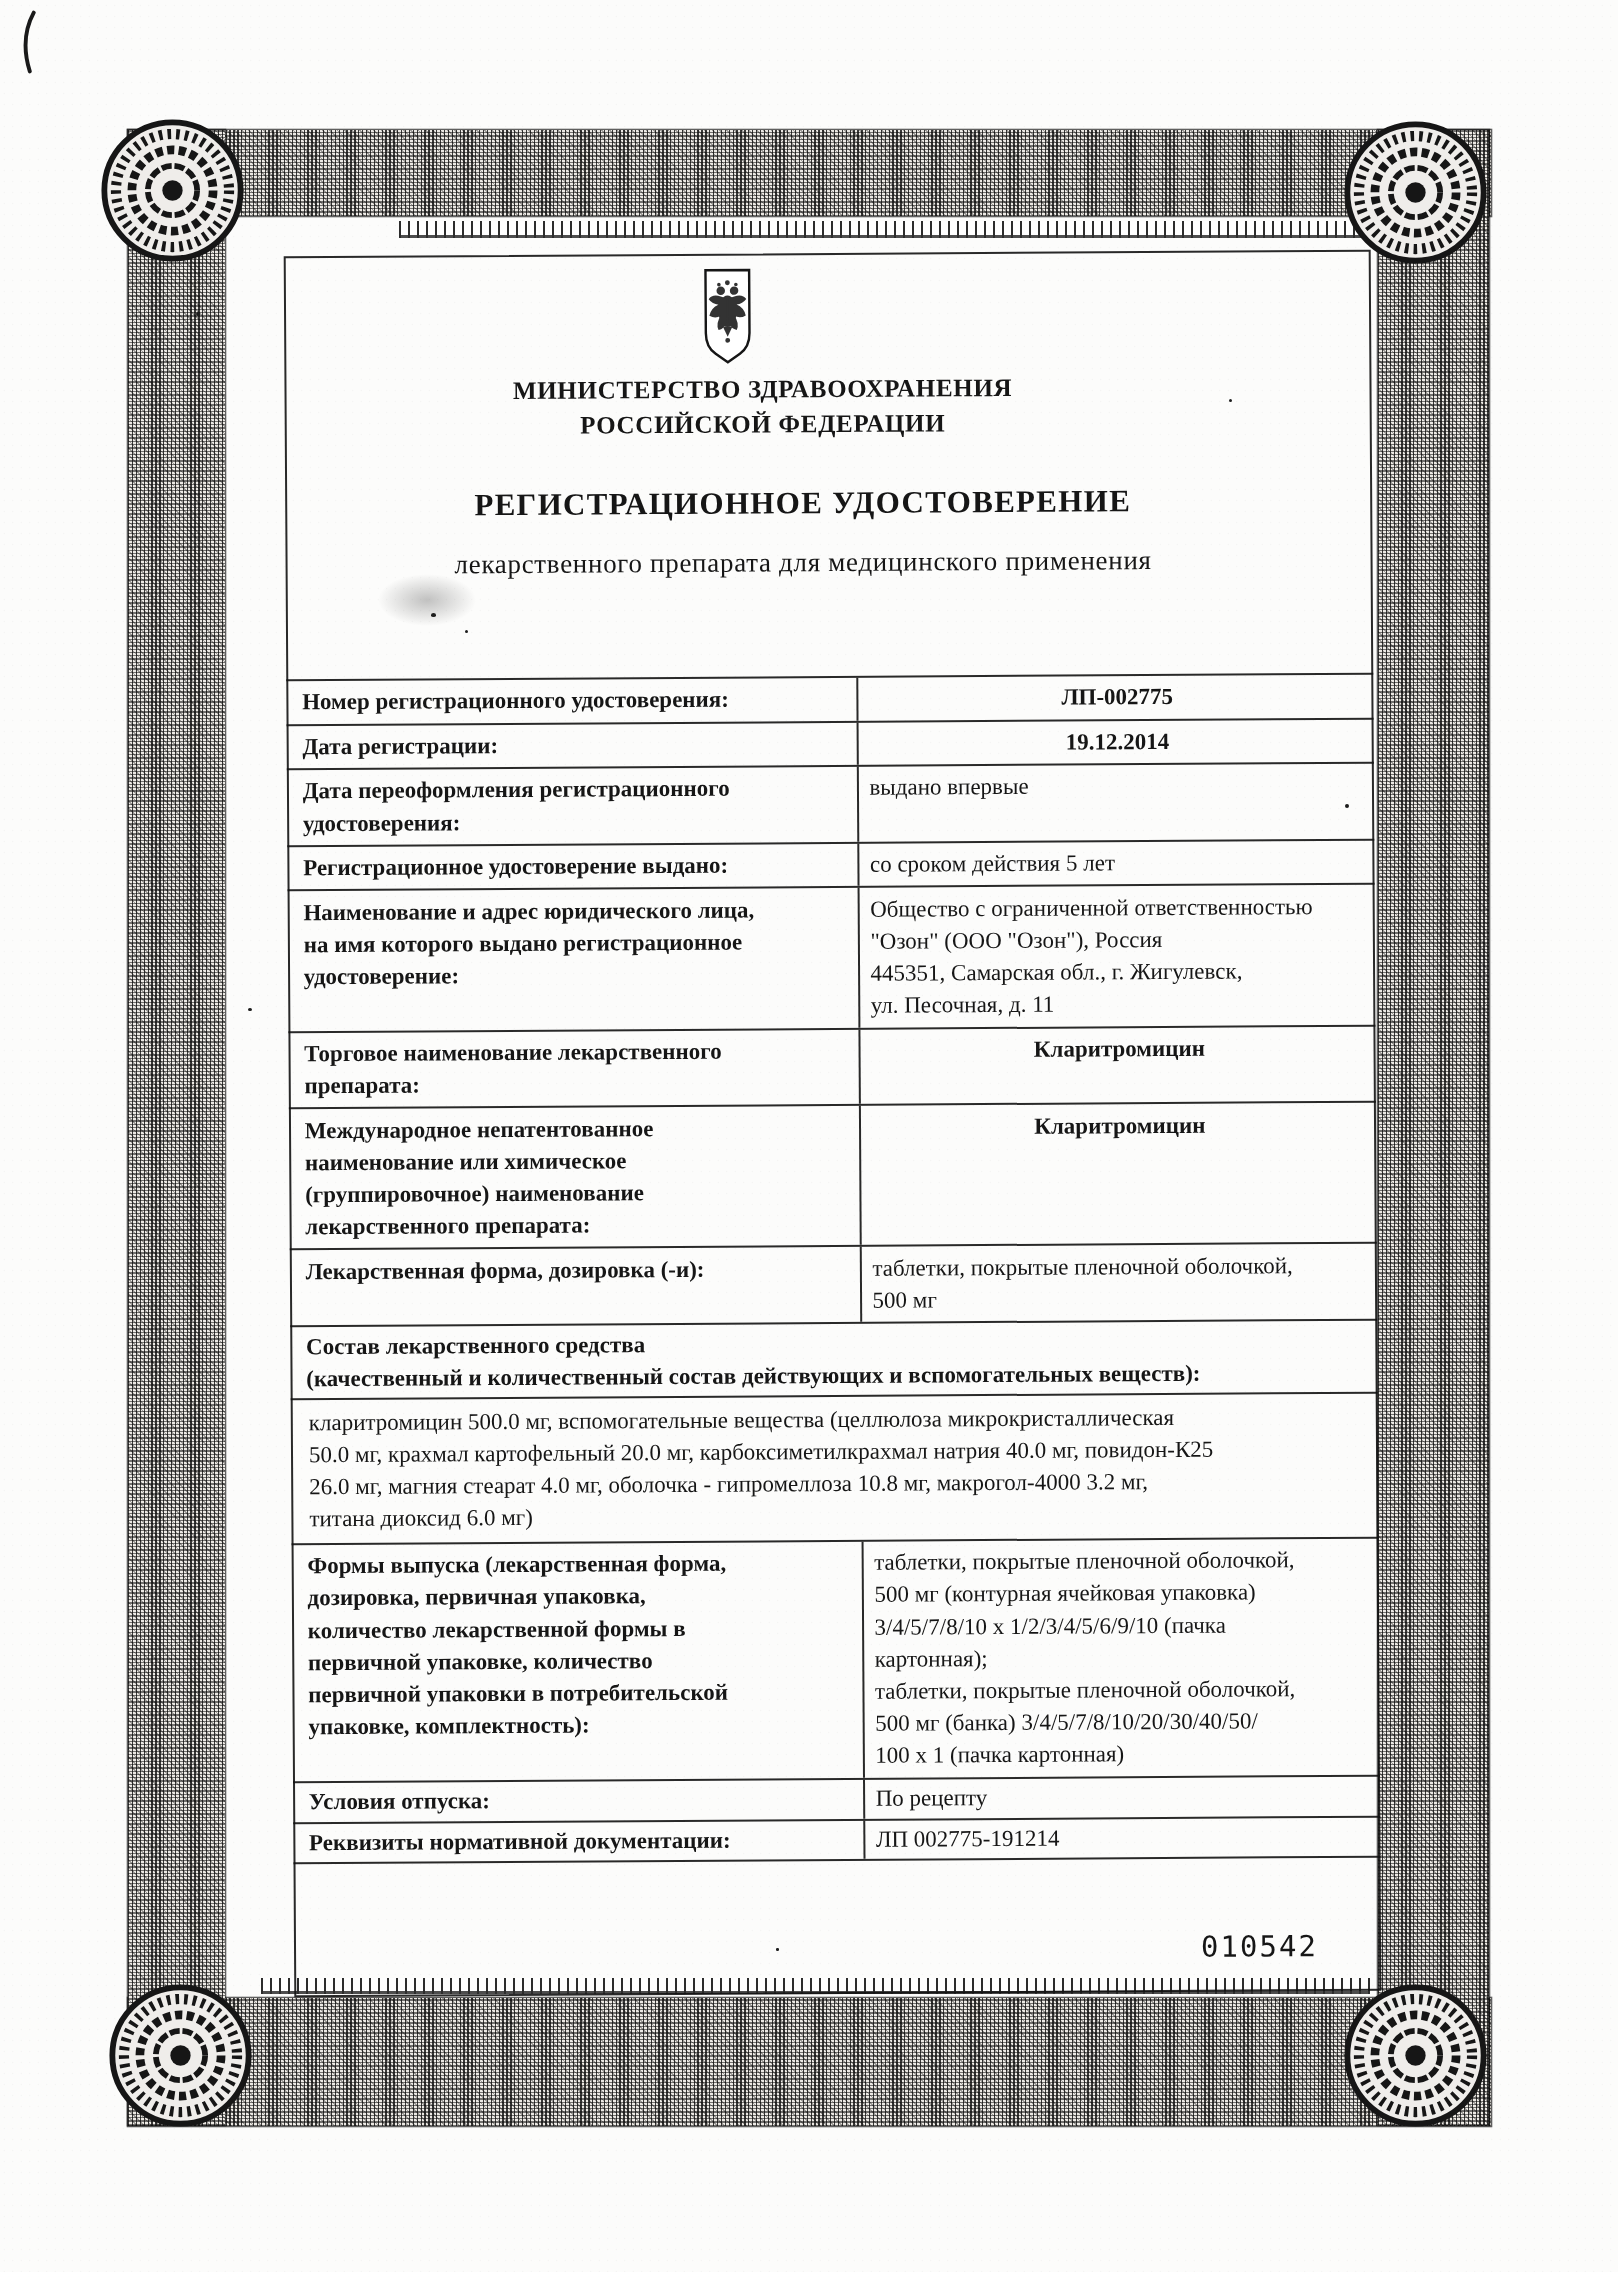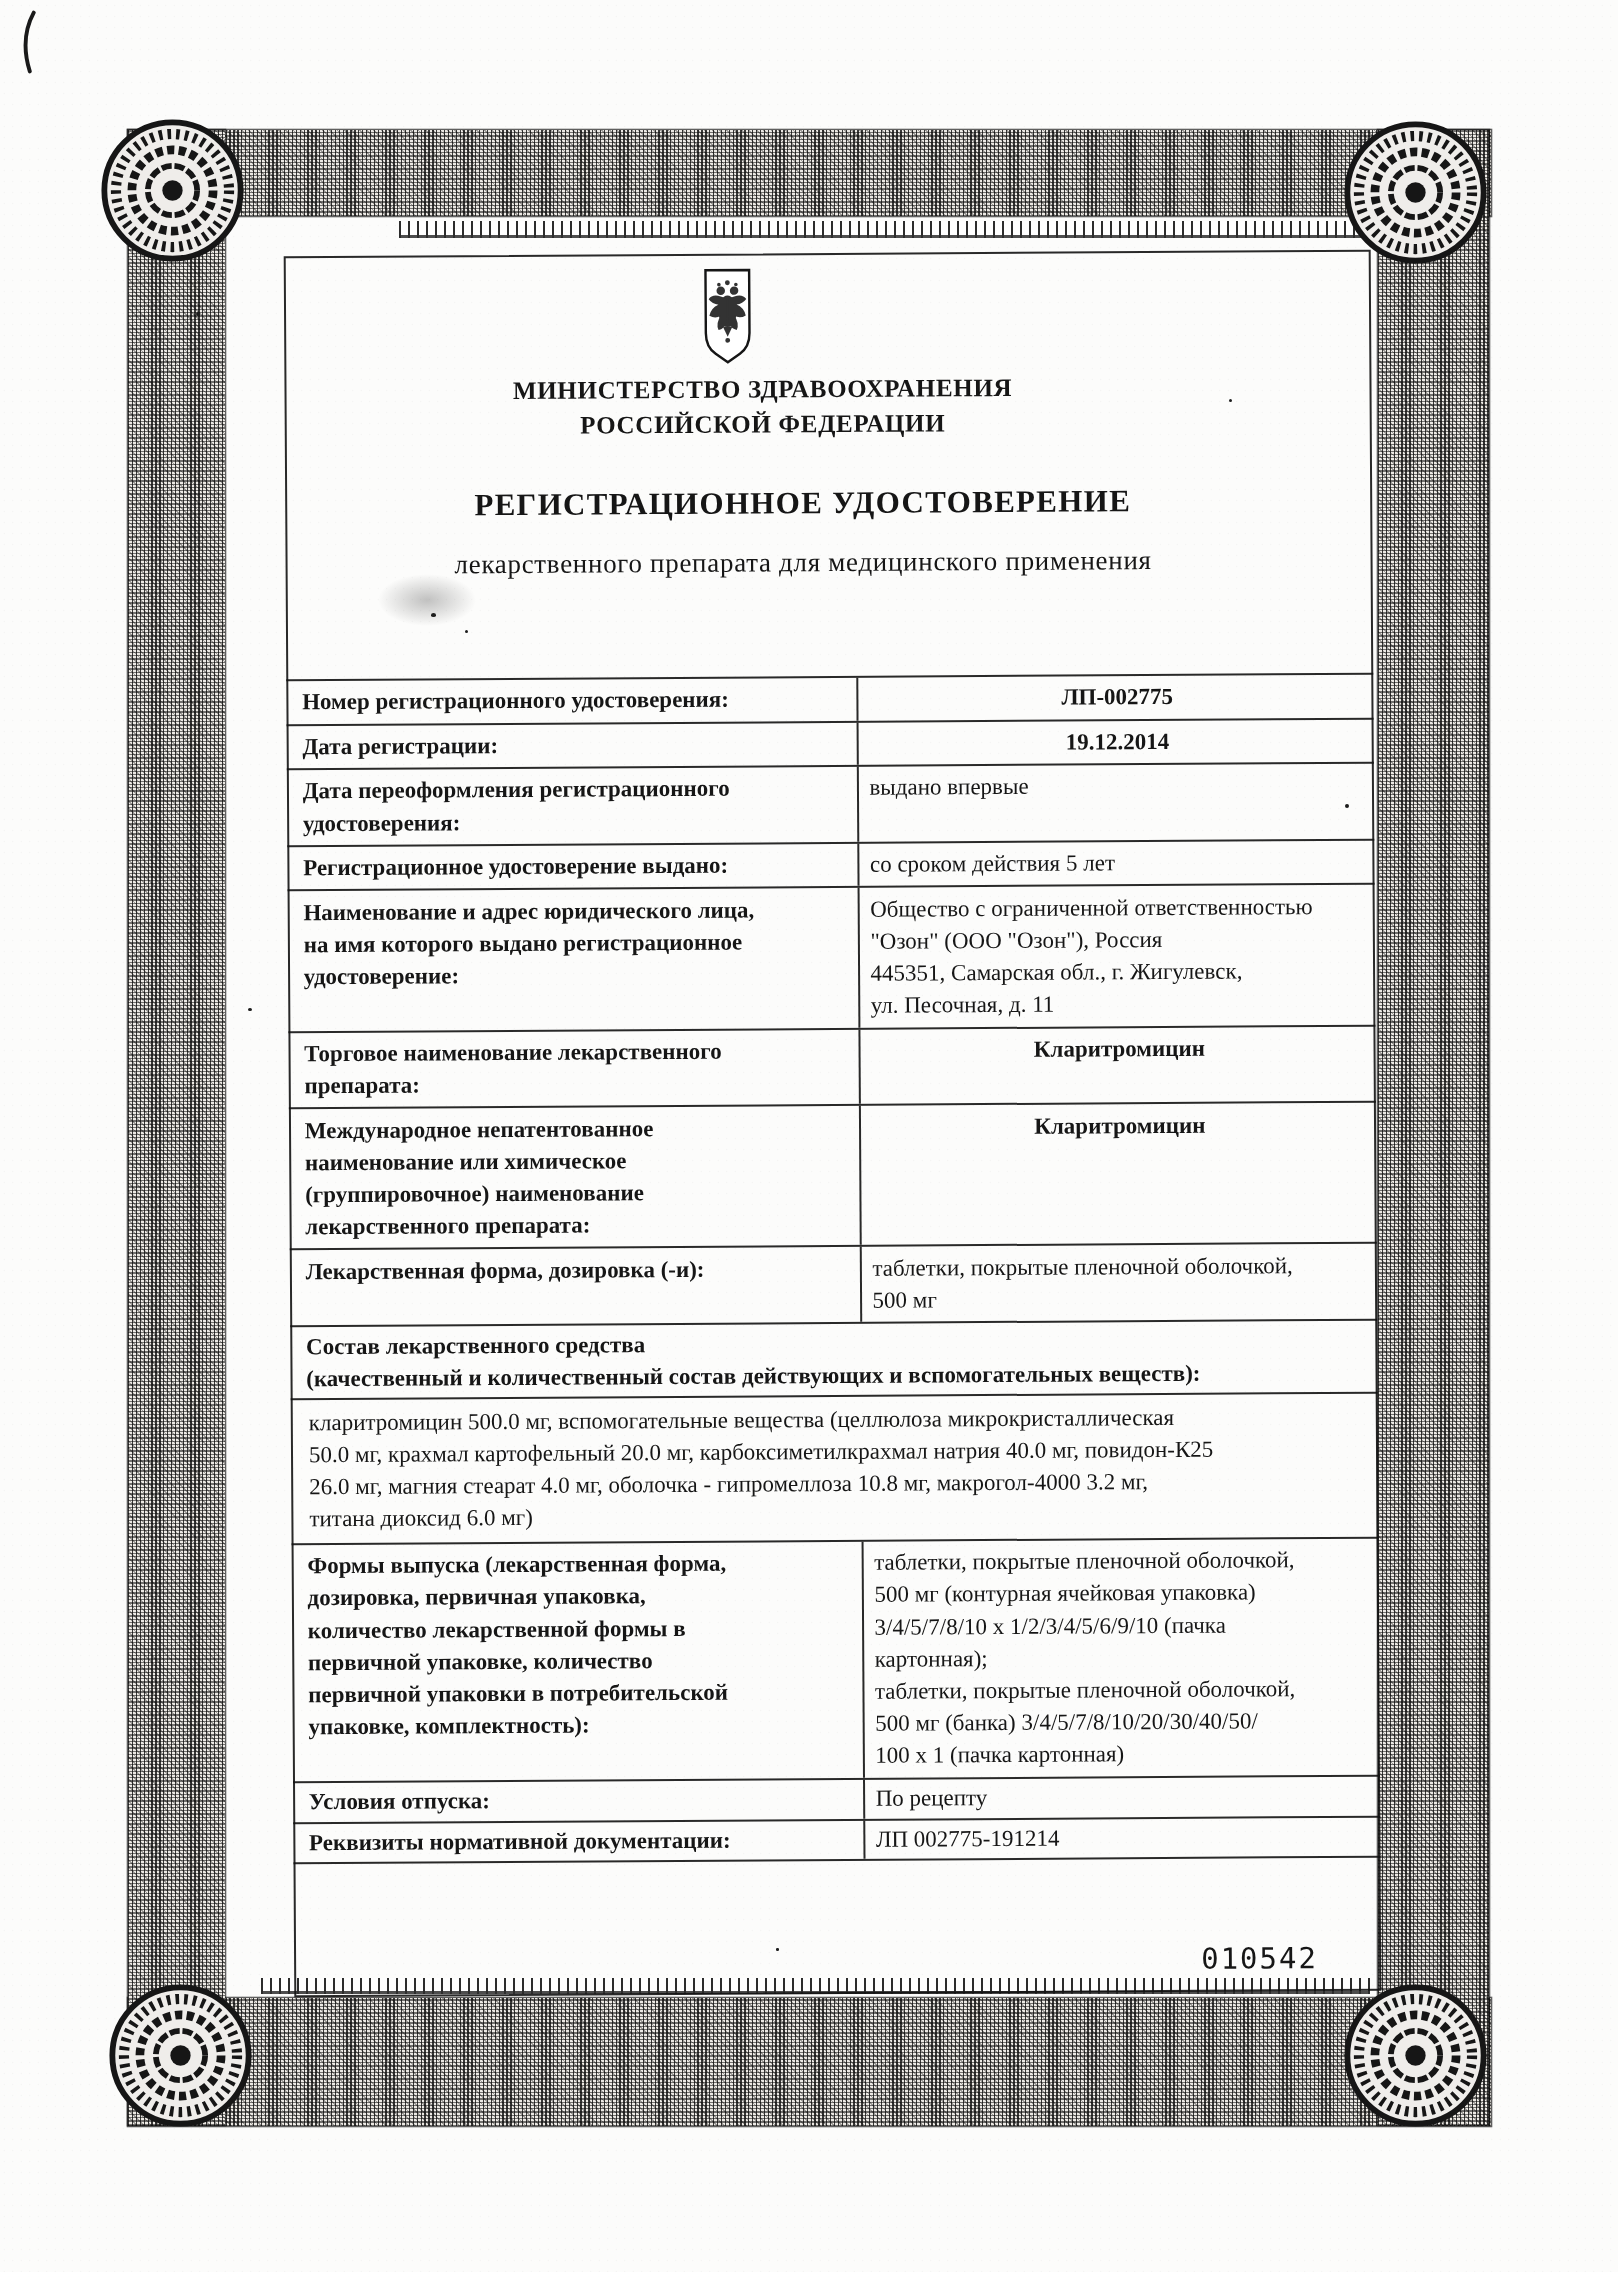--- a/index.html
+++ b/index.html
@@ -63,21 +63,21 @@
   .cv{flex:1;padding:5.2px 7.8px 5.2px 10.4px;white-space:pre-line;}
   .c{text-align:center;}
   .b{font-weight:700;}
   .tight .cl,.tight .cv{padding-top:3.3px;padding-bottom:3.3px;}
   .comp{border-top:2px solid rgba(18,18,18,.9);}
   .comp-h{font-weight:700;padding:3.9px 13px 2.6px 15.7px;white-space:pre-line;}
   .comp-b{border-top:2px solid rgba(18,18,18,.9);
     padding:6.5px 13px 7.8px 18px;white-space:pre-line;}
   .serial{position:absolute;left:905px;top:1677px;
     font-family:"DejaVu Sans Mono","Liberation Mono",monospace;
-    font-size:29px;letter-spacing:2px;margin-top:12px;}
+    font-size:29px;letter-spacing:2px;}
 </style>
 </head>
 <body>
 
 <div class="page">
 
   <svg class="pen-mark" viewBox="0 0 44 98">
     <path d="M30 4 C16 30 14 62 24 94" fill="none" stroke="#1a1a1a" stroke-width="6" stroke-linecap="round"></path>
   </svg>
 

